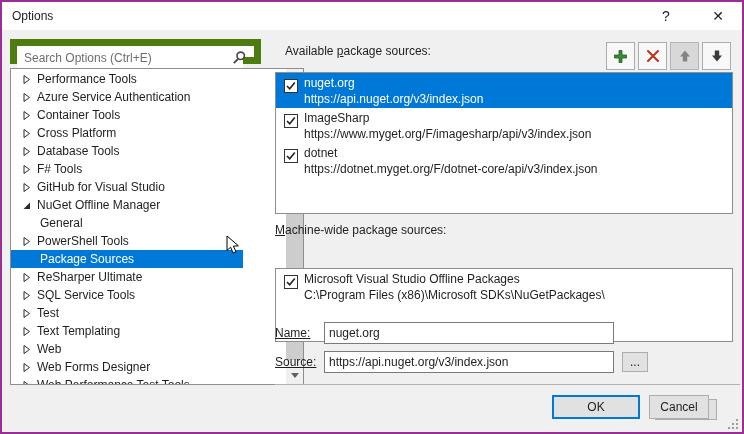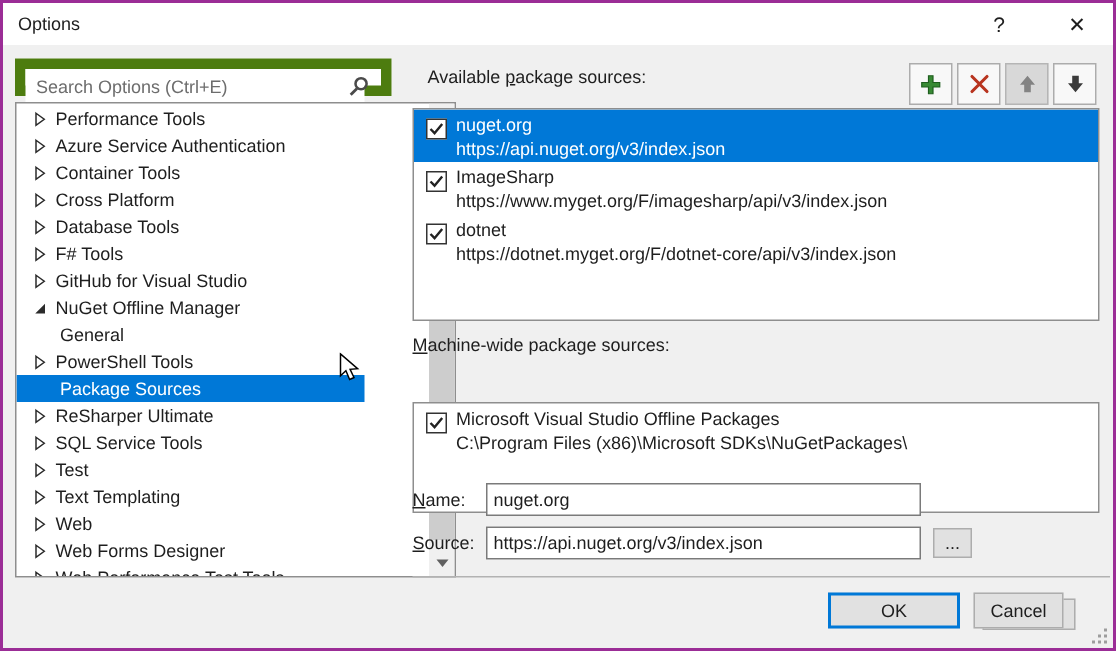--- a/index.html
+++ b/index.html
@@ -54,21 +54,21 @@
   .src-list{ left:273px; top:70px; width:458px; height:142px; }
   .machine-list{ left:273px; top:238px; width:458px; height:74px;margin-top:28px; }
   .srow{ position:relative; height:35px; }
   .srow.selected{ background:#0078d7; color:#fff; }
   .srow .cb{ position:absolute; left:8px; top:6px; }
   .srow .sname{ position:absolute; left:28px; top:3px; }
   .srow .surl{ position:absolute; left:28px; top:19px; }
   .cb{ width:14px; height:14px; background:#fff; border:1px solid #333; display:inline-flex;
        align-items:center; justify-content:center; }
 
-  .field-label{ position:absolute; left:273px; }
+  .field-label{ position:absolute; left:273px;text-decoration:underline; }
   .textfield{ position:absolute; left:322px; width:290px; height:22px; background:#fff;
               border:1px solid #7a7a7a; font:12px "Liberation Sans",sans-serif; color:#1e1e1e;
               padding:0 4px; outline:none; }
   .btn{ position:absolute; background:#e1e1e1; border:1px solid #adadad; font-size:12px;
         color:#1e1e1e; text-align:center; }
   .browse-btn{ left:620px; top:350px; width:26px; height:20px; line-height:18px; }
   .update-btn{ left:653px; top:349px; width:62px; height:21px; line-height:19px;margin-top:48px; }
 
   .separator{ position:absolute; left:273px; top:382px; width:465px; height:1px; background:#b2b2b2; }
 

